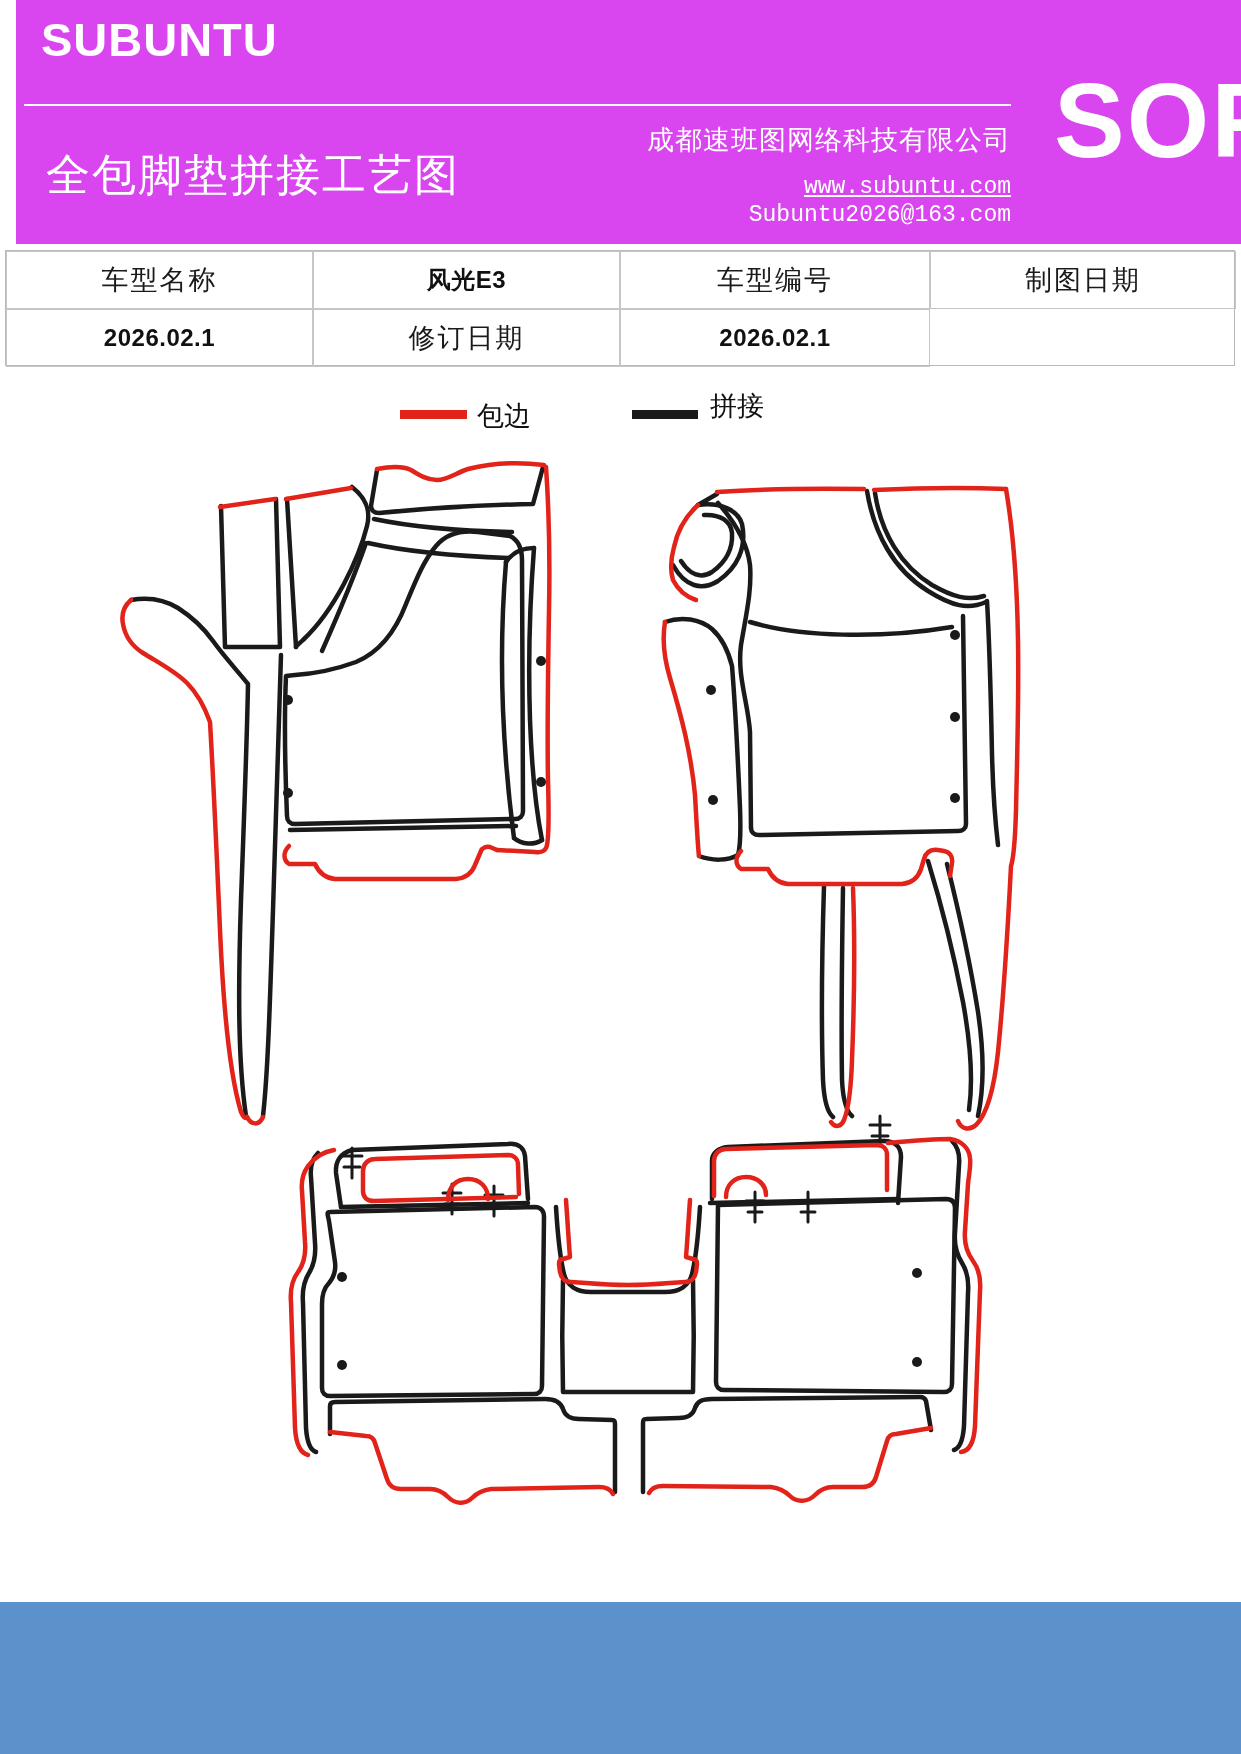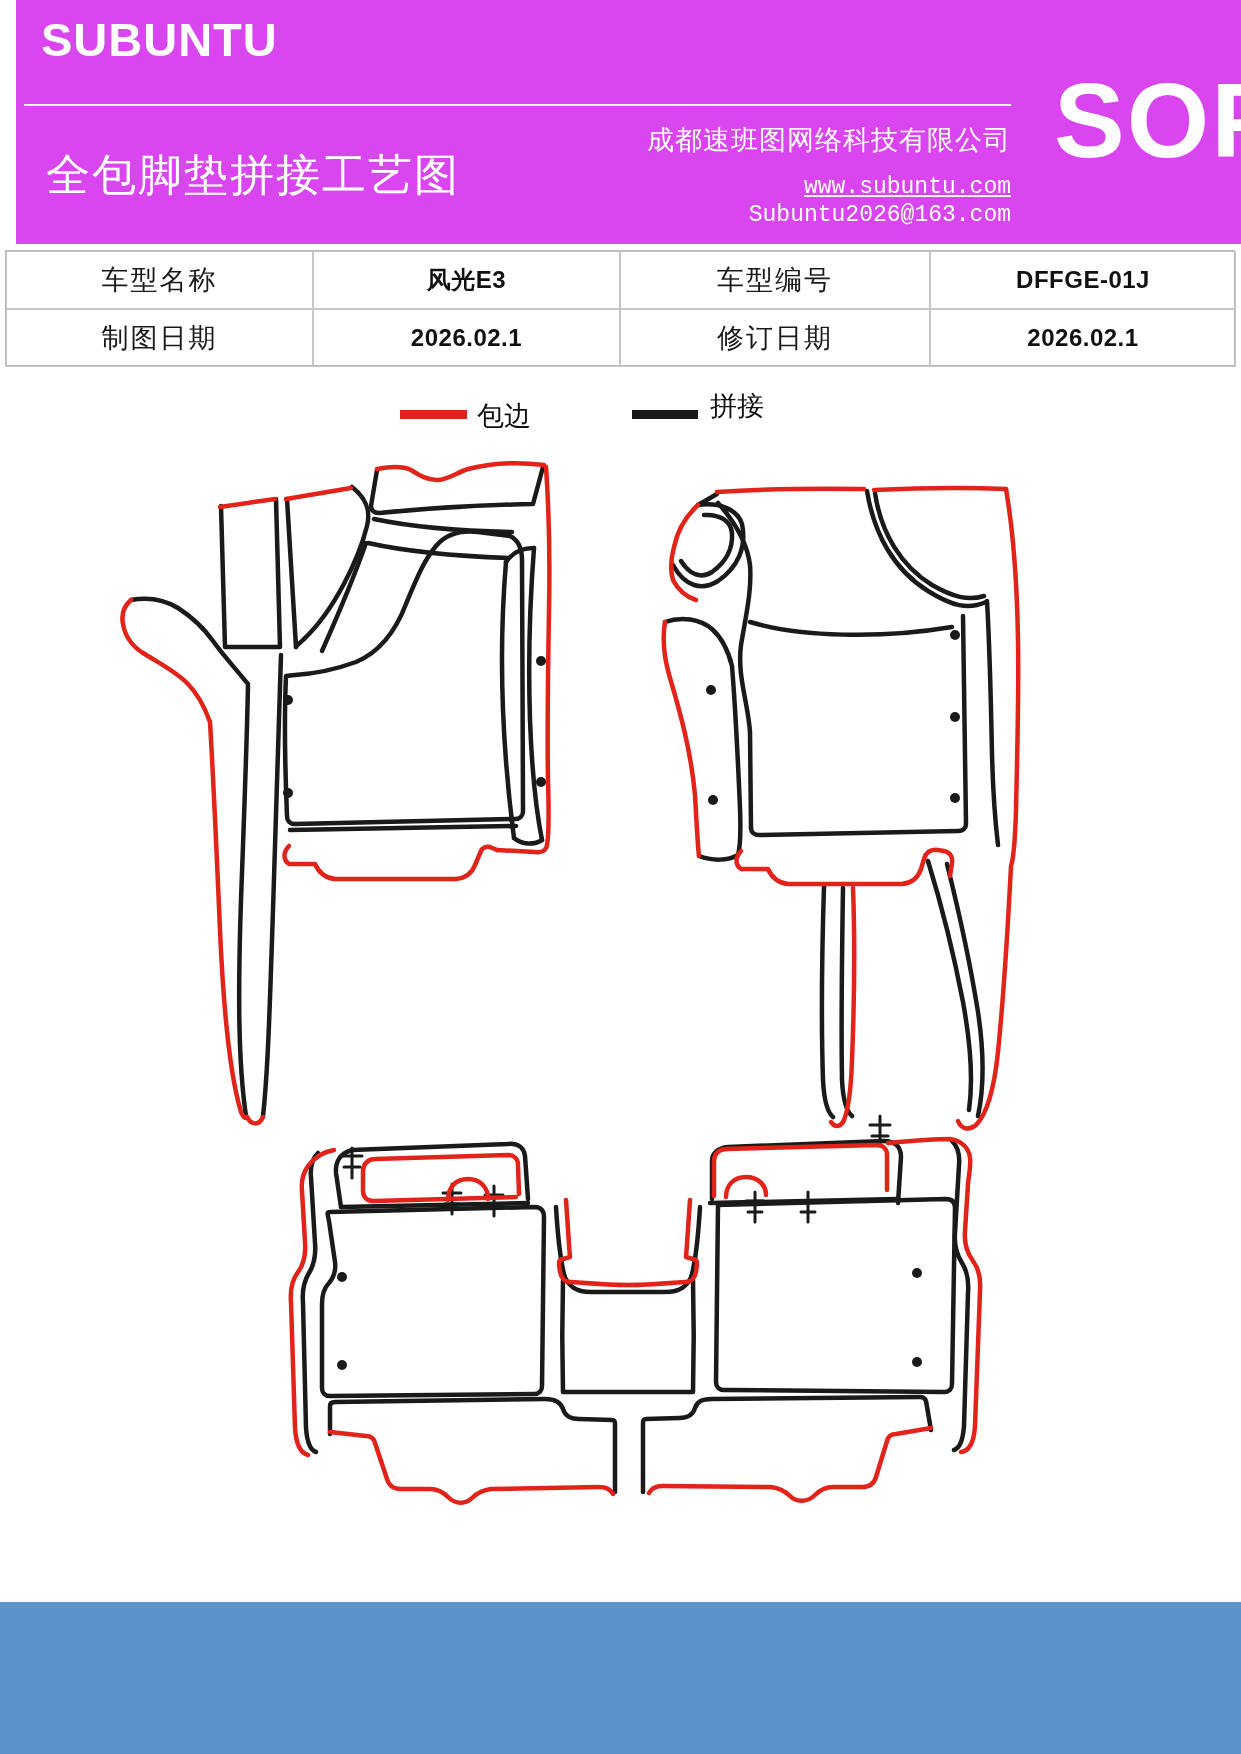--- a/index.html
+++ b/index.html
@@ -55,21 +55,20 @@
   <div class="abs hdr-company">成都速班图网络科技有限公司</div>
   <div class="abs hdr-web">www.subuntu.com</div>
   <div class="abs hdr-mail">Subuntu2026@163.com</div>
   <div class="abs sop">SOP</div>
 </div>
 
 <div class="abs info-table">
   <div class="cell lbl">车型名称</div>
   <div class="cell val">风光E3</div>
   <div class="cell lbl">车型编号</div>
-  <div class="cell val">DFFGE-01J</div>
   <div class="cell lbl">制图日期</div>
   <div class="cell val">2026.02.1</div>
   <div class="cell lbl">修订日期</div>
   <div class="cell val">2026.02.1</div>
 </div>
 
 <div class="abs legend-swatch" style="left:400px;top:410px;width:67px;background:#e2231a;"></div>
 <div class="abs legend-label" style="left:477px;top:398px;">包边</div>
 <div class="abs legend-swatch" style="left:632px;top:410px;width:66px;background:#1a1a1a;"></div>
 <div class="abs legend-label" style="left:710px;top:388px;">拼接</div>

